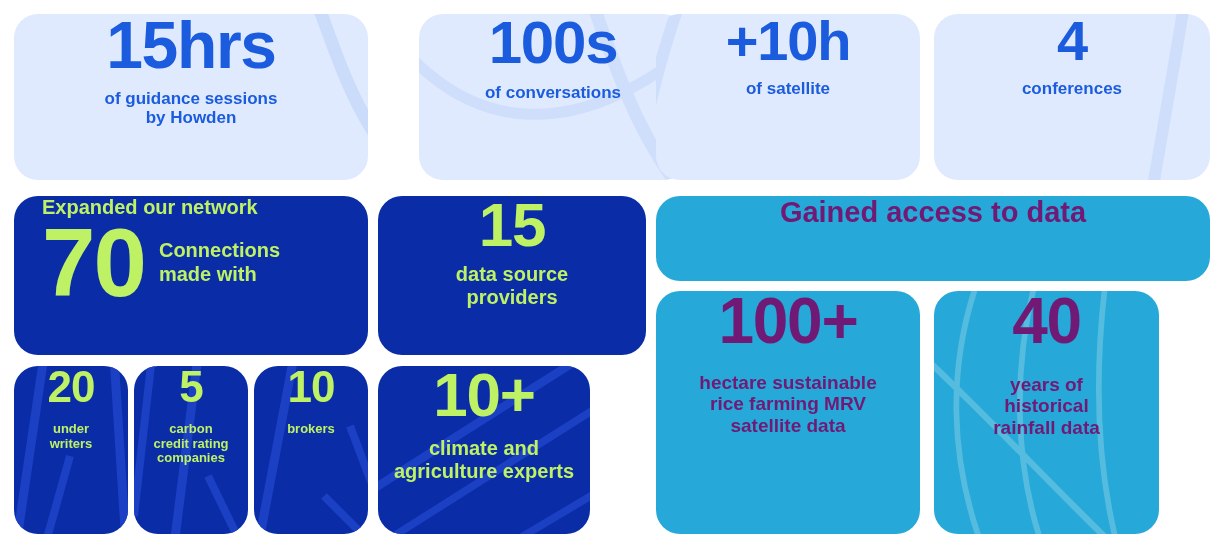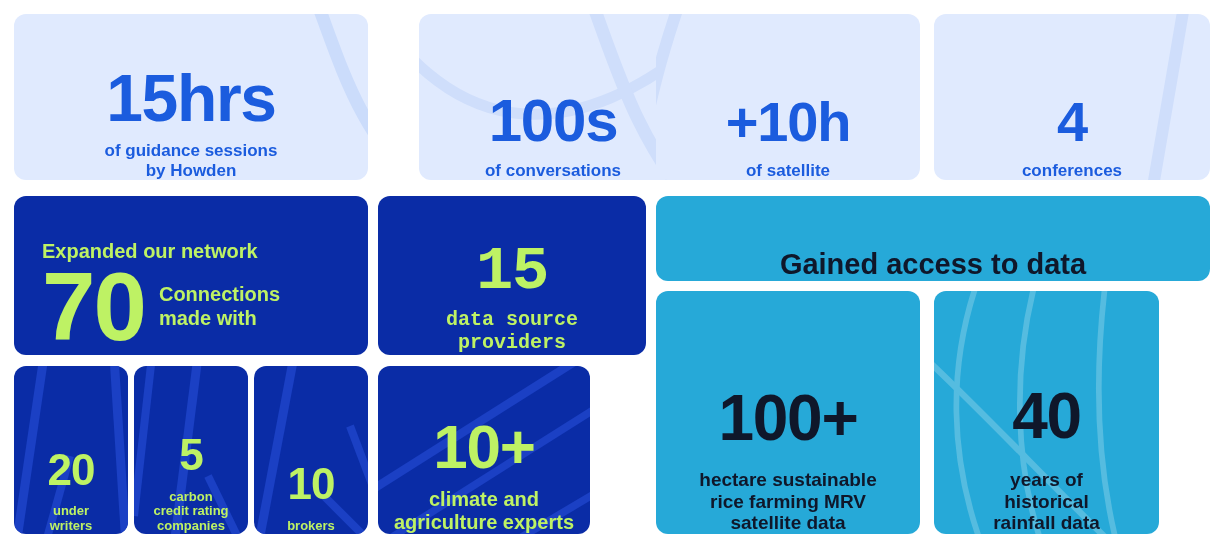--- a/index.html
+++ b/index.html
@@ -10,35 +10,35 @@
     overflow: hidden;
   }
   .board {
     position: relative;
     width: 1224px; height: 548px;
     background: #ffffff;
     padding: 14px;
   }
   .card {
     position: absolute;
-    border-radius: 12px;
+    border-radius: 24px;
     overflow: hidden;
     display: flex;
     flex-direction: column;
     align-items: center;
-    justify-content: flex-end;
+    justify-content: flex-start;
     text-align: center;
   }
   .card .deco { position: absolute; inset: 0; pointer-events: none; z-index: 0; }
   .card .content { position: relative; z-index: 1; width: 100%; padding: 0 10px; }
 
   
   .light  { background: #E0EAFE; color: #1B5CDE; }
   .navy   { background: #0A2CA6; color: #bef264; }
-  .cyan   { background: #26A9D8; color: #0f172a; }
+  .cyan   { background: #26A9D8; color: #701a75; }
 
   .bignum {
     font-weight: 800;
     line-height: 0.95;
     letter-spacing: -0.02em;
     display: block;
   }
   .label {
     font-weight: 700;
     line-height: 1.14;
@@ -58,21 +58,21 @@
 
   
   #c-network { left: 14px;  top: 196px; width: 354px; height: 159px;
                align-items: flex-start; text-align: left; }
   #c-network .content { padding: 0 0 0 28px; }
   #c-network .net-head { font-size: 20px; font-weight: 800; margin-bottom: -4px; }
   #c-network .net-row { display: flex; align-items: center; gap: 14px; }
   #c-network .bignum { font-size: 96px; line-height: 1.0; }
   #c-network .net-sub { font-size: 20px; font-weight: 800; line-height: 1.18; text-align: left; }
 
-  #c-sources { left: 378px; top: 196px; width: 268px; height: 159px; font-family: Liberation Mono, monospace; }
+  #c-sources { left: 378px; top: 196px; width: 268px; height: 159px; }
   #c-sources .bignum { font-size: 62px; margin-bottom: 8px; }
   #c-sources .label  { font-size: 20px; }
 
   #c-gained  { left: 656px; top: 196px; width: 554px; height: 85px; }
   #c-gained .banner { font-size: 29px; font-weight: 800; }
 
   
   #c-under   { left: 14px;  top: 366px; width: 114px; height: 168px; }
   #c-carbon  { left: 134px; top: 366px; width: 114px; height: 168px; }
   #c-brokers { left: 254px; top: 366px; width: 114px; height: 168px; }

